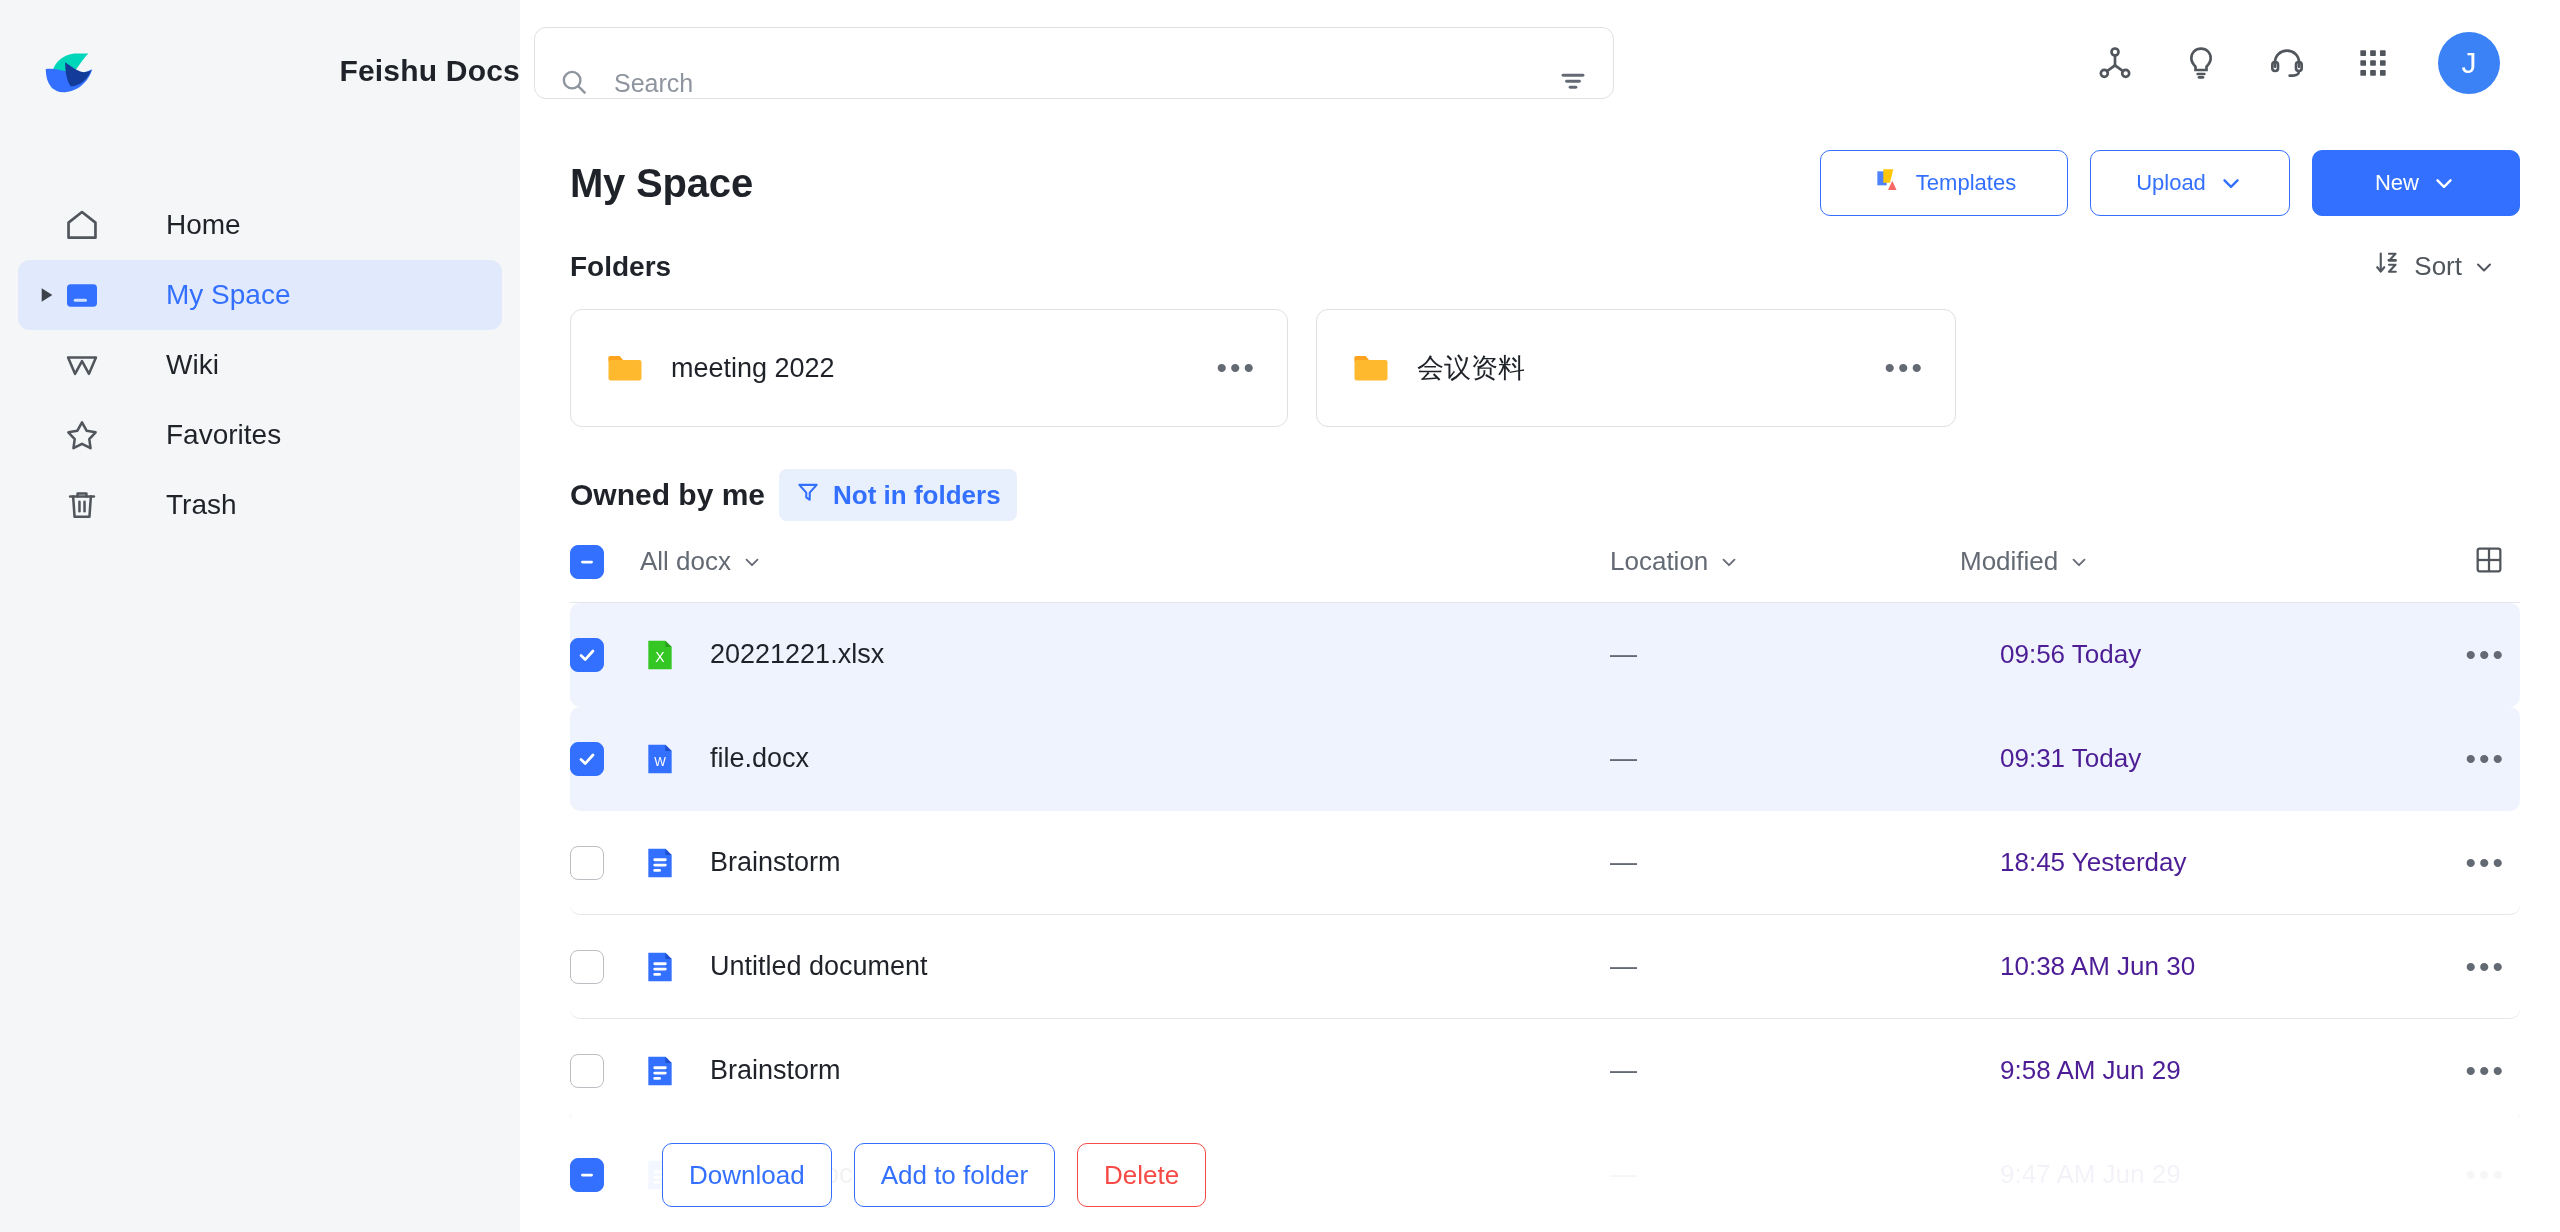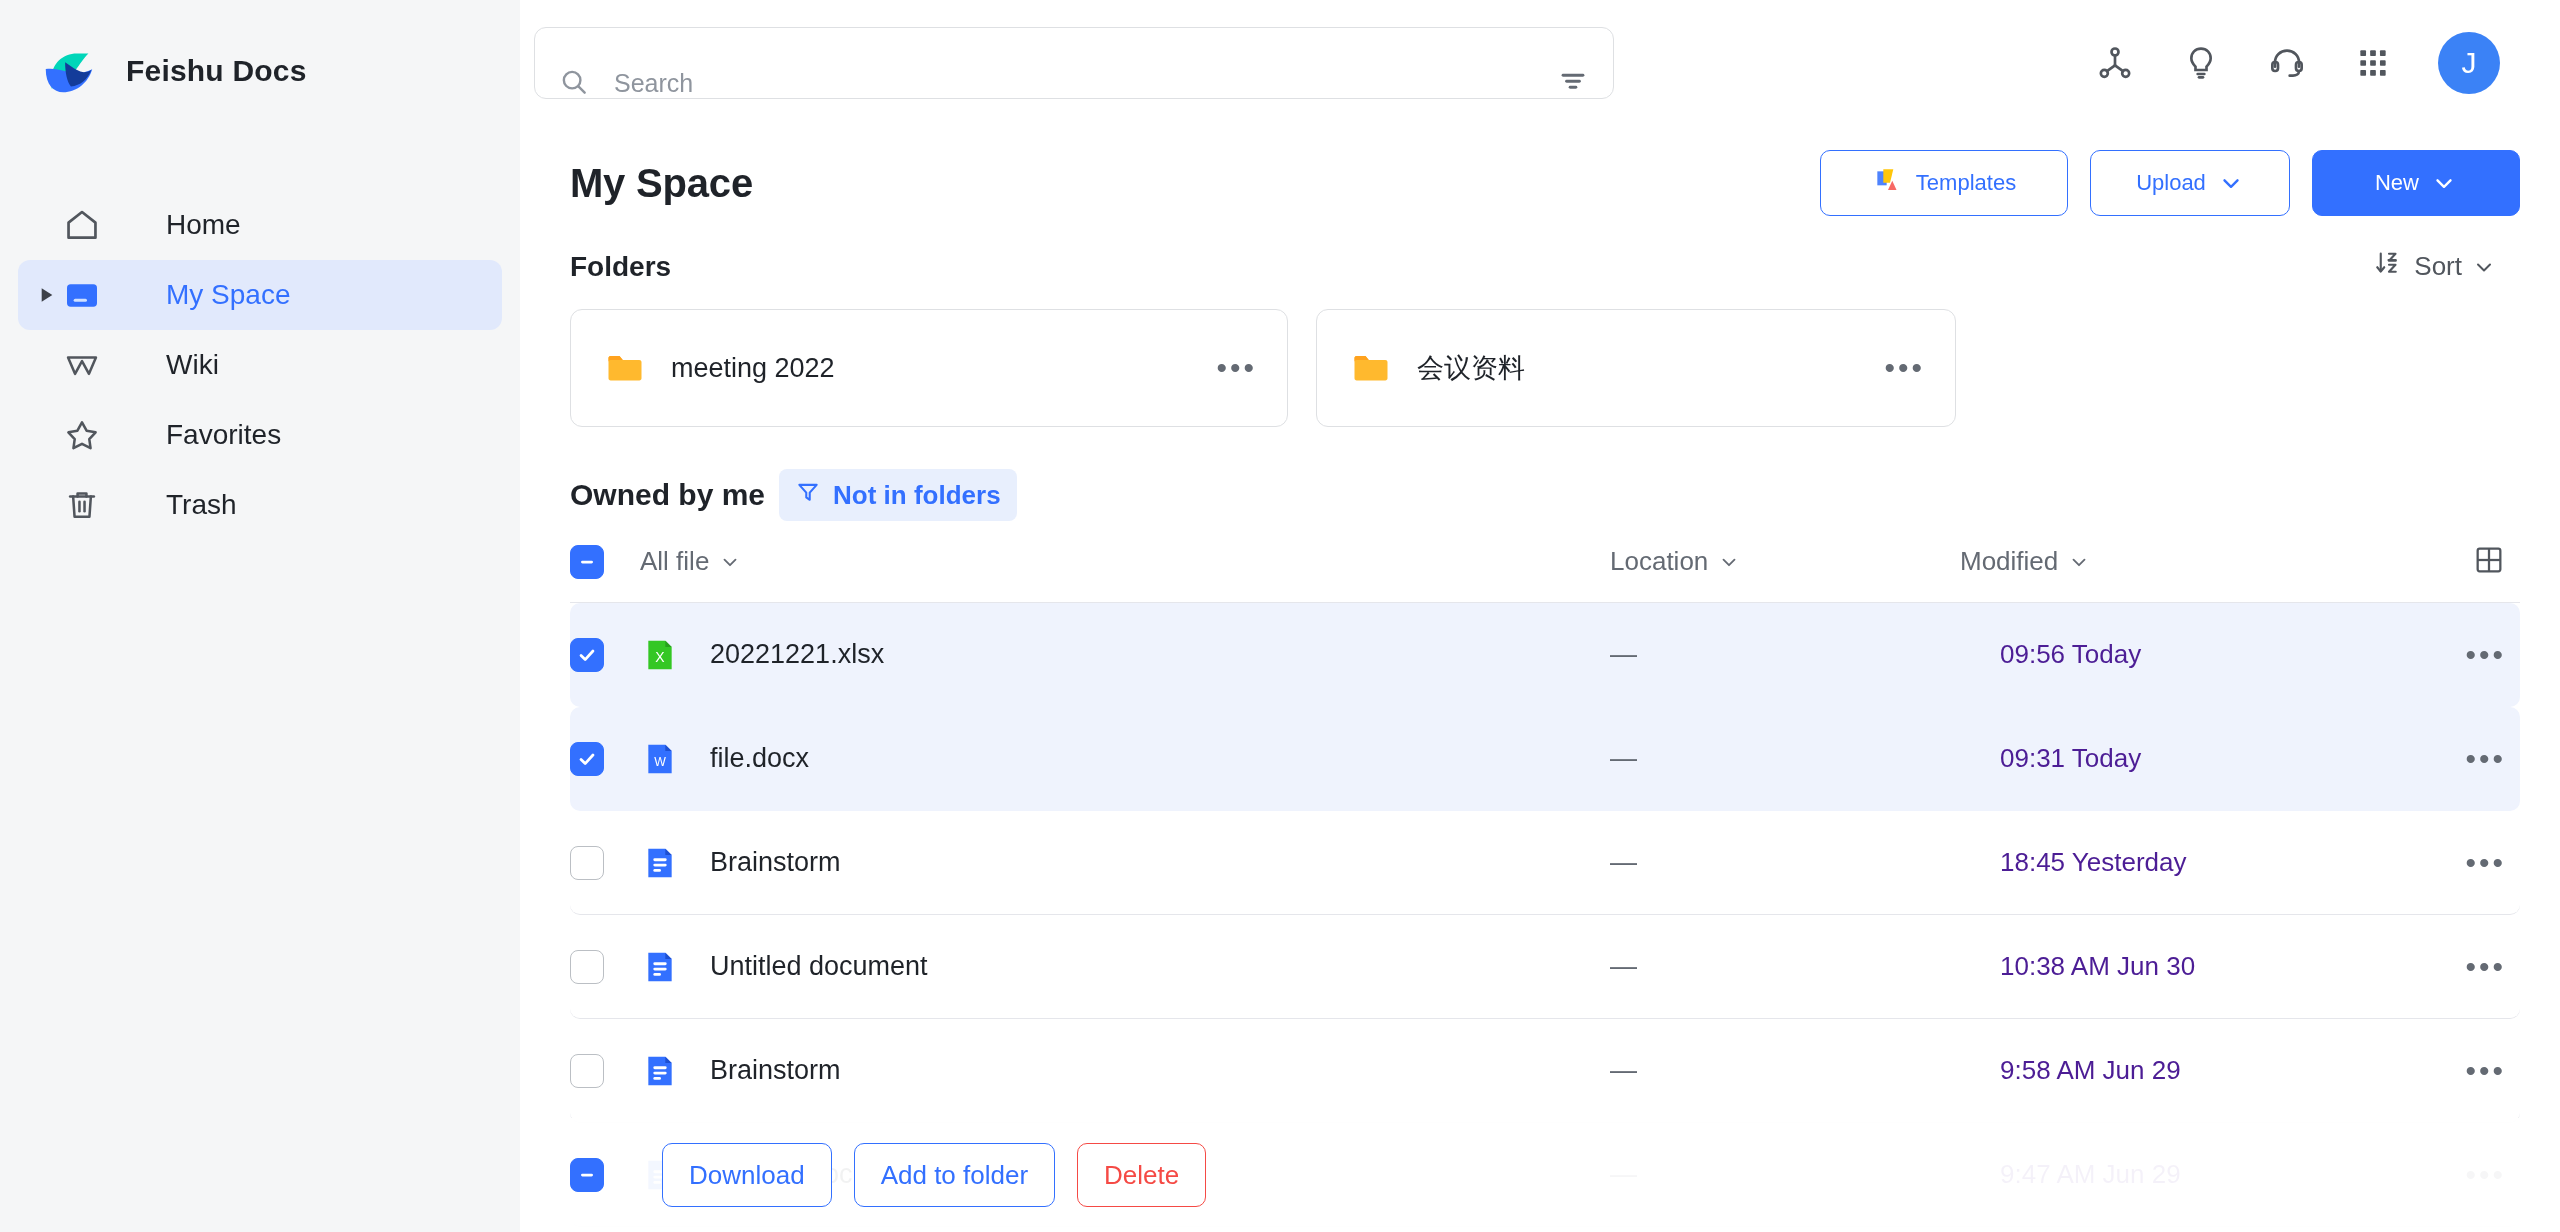--- a/index.html
+++ b/index.html
@@ -17,20 +17,21 @@
     width: 520px; height: 100%;
     background: #f5f6f7;
     flex: 0 0 520px;
     position: relative;
   }
   .brand {
     display: flex; align-items: center;
     gap: 26px;
     padding: 38px 0 0 38px;
     height: 104px;
+    justify-content: space-between;
   }
   .brand-logo { width: 62px; height: 62px; flex: 0 0 62px; }
   .brand-name {
     font-size: 30px; font-weight: bold; color: #1f2329;
     letter-spacing: .2px;
   }
   .nav { margin-top: 86px; padding: 0 18px; }
   .nav-item {
     display: flex; align-items: center;
     height: 70px;
@@ -464,21 +465,21 @@
       <div class="thead">
         <div class="cb-wrap">
           <span class="cb indet">
             <svg width="20" height="20" viewBox="0 0 20 20">
                 <rect x="4" y="8.7" width="12" height="2.8" rx="1.4" fill="#fff"></rect>
               </svg>
           </span>
         </div>
         <div class="col-name">
           <span class="th-text">
-            <span>All file</span>
+            <span>All docx</span>
             <span class="chev">
               <svg width="22" height="22" viewBox="0 0 24 24" fill="none" stroke="#646a73" stroke-width="2" stroke-linecap="round" stroke-linejoin="round">
                   <path d="M6 9.5 L12 15.5 L18 9.5"></path>
                 </svg>
             </span>
           </span>
         </div>
         <div class="col-loc">
           <span class="th-text">
             <span>Location</span>

